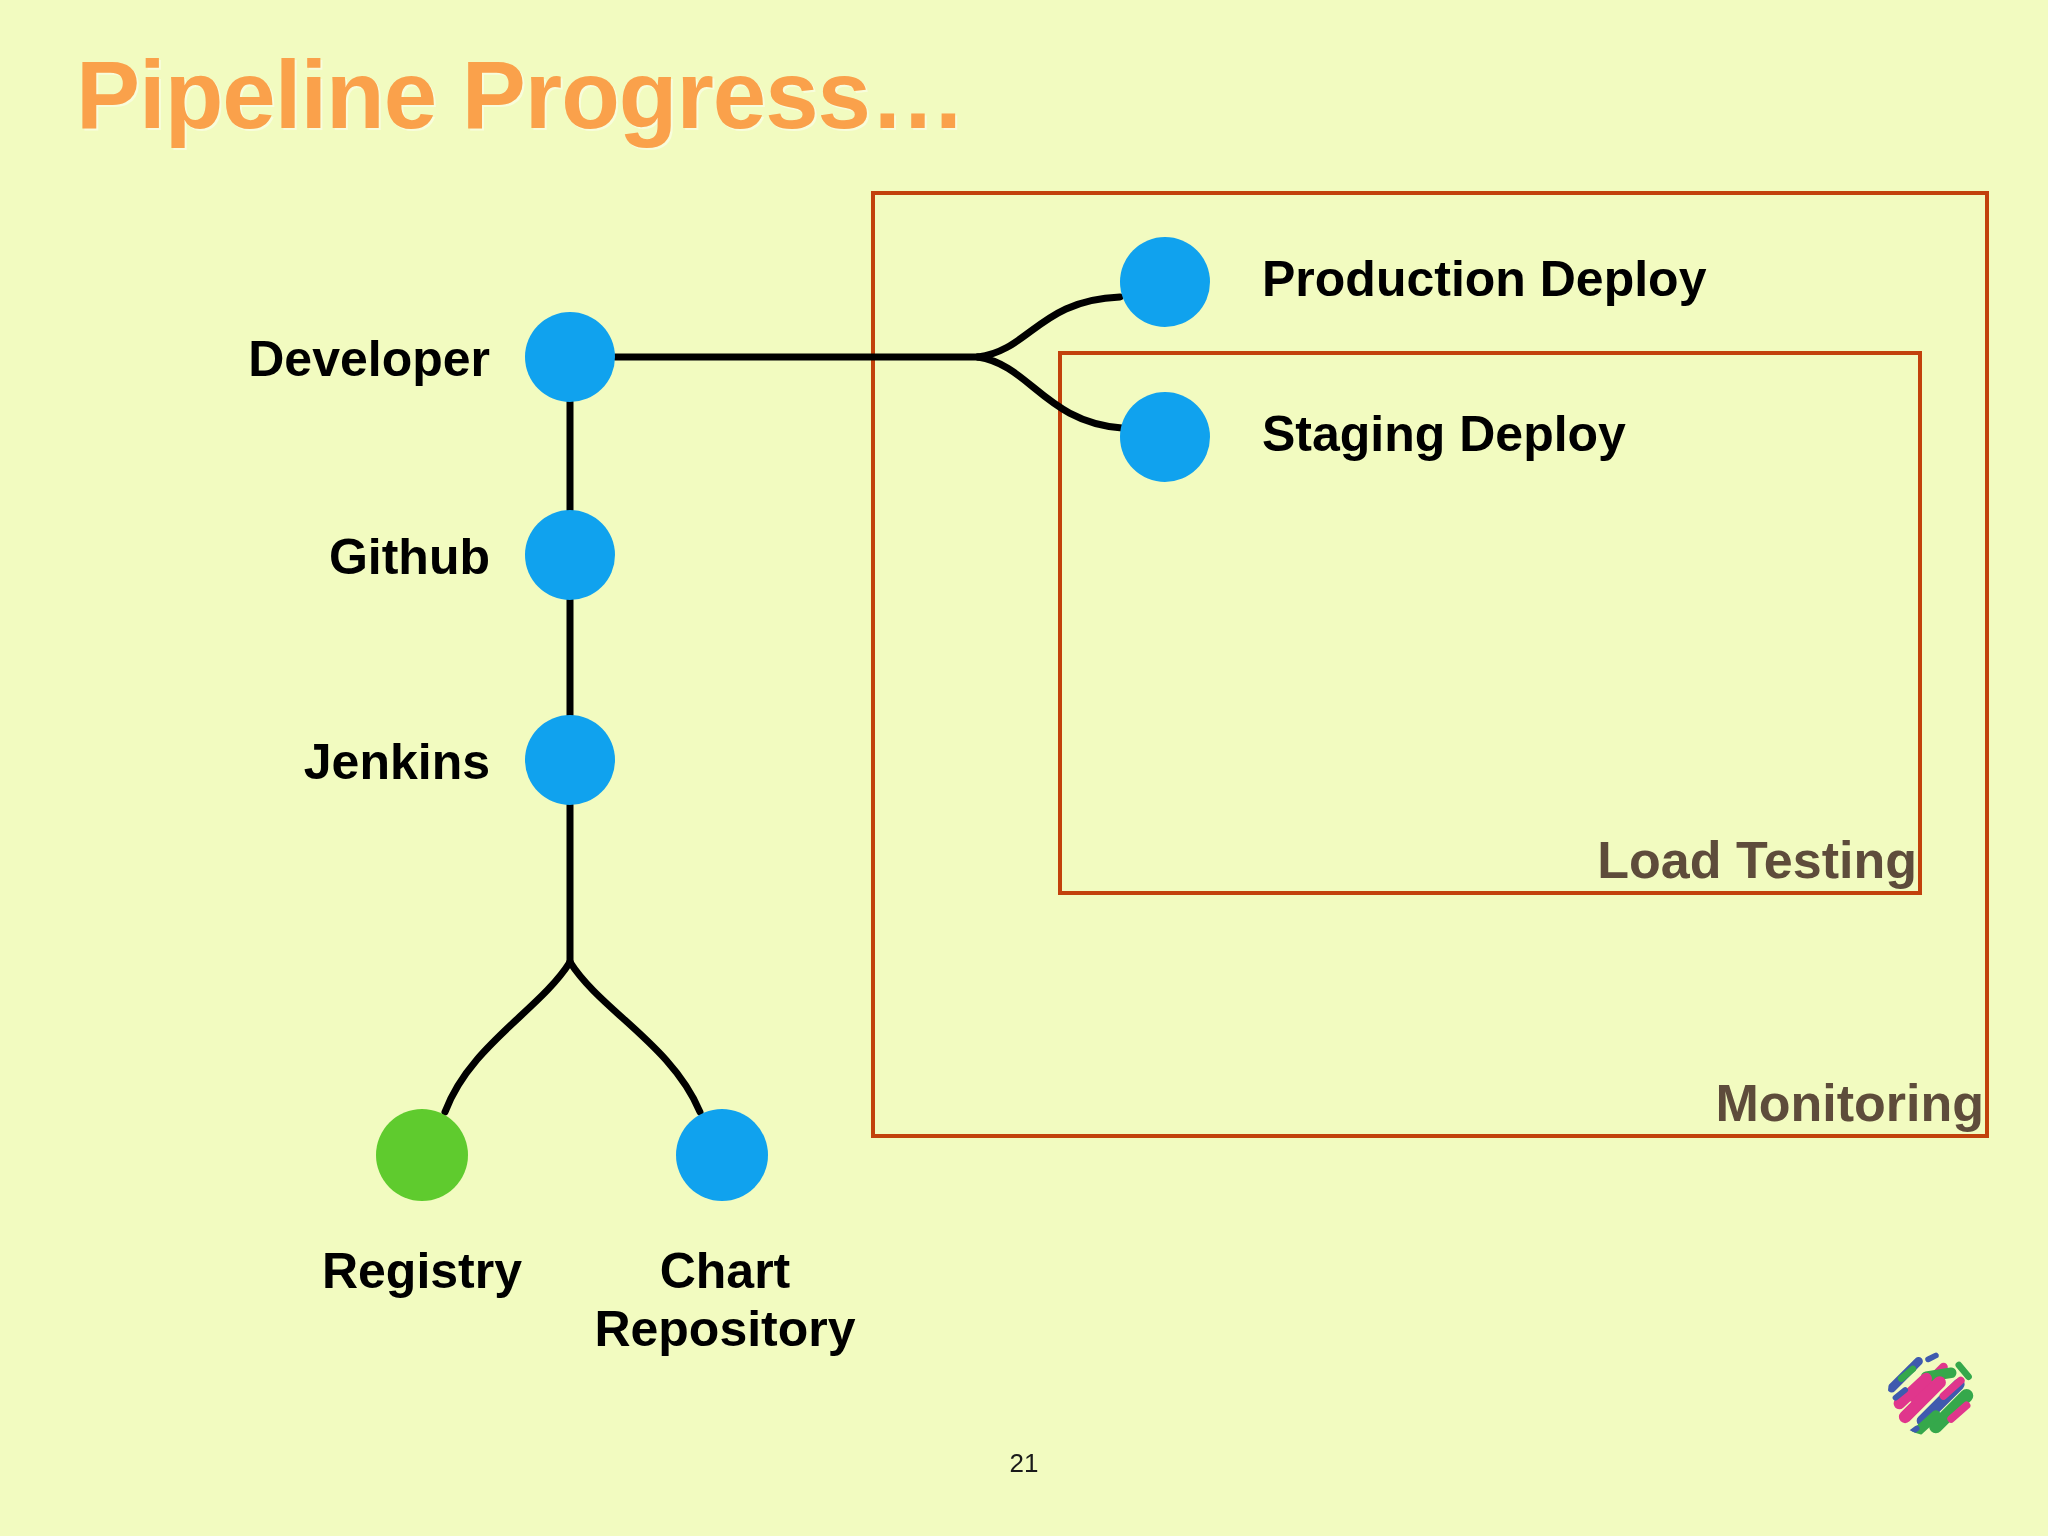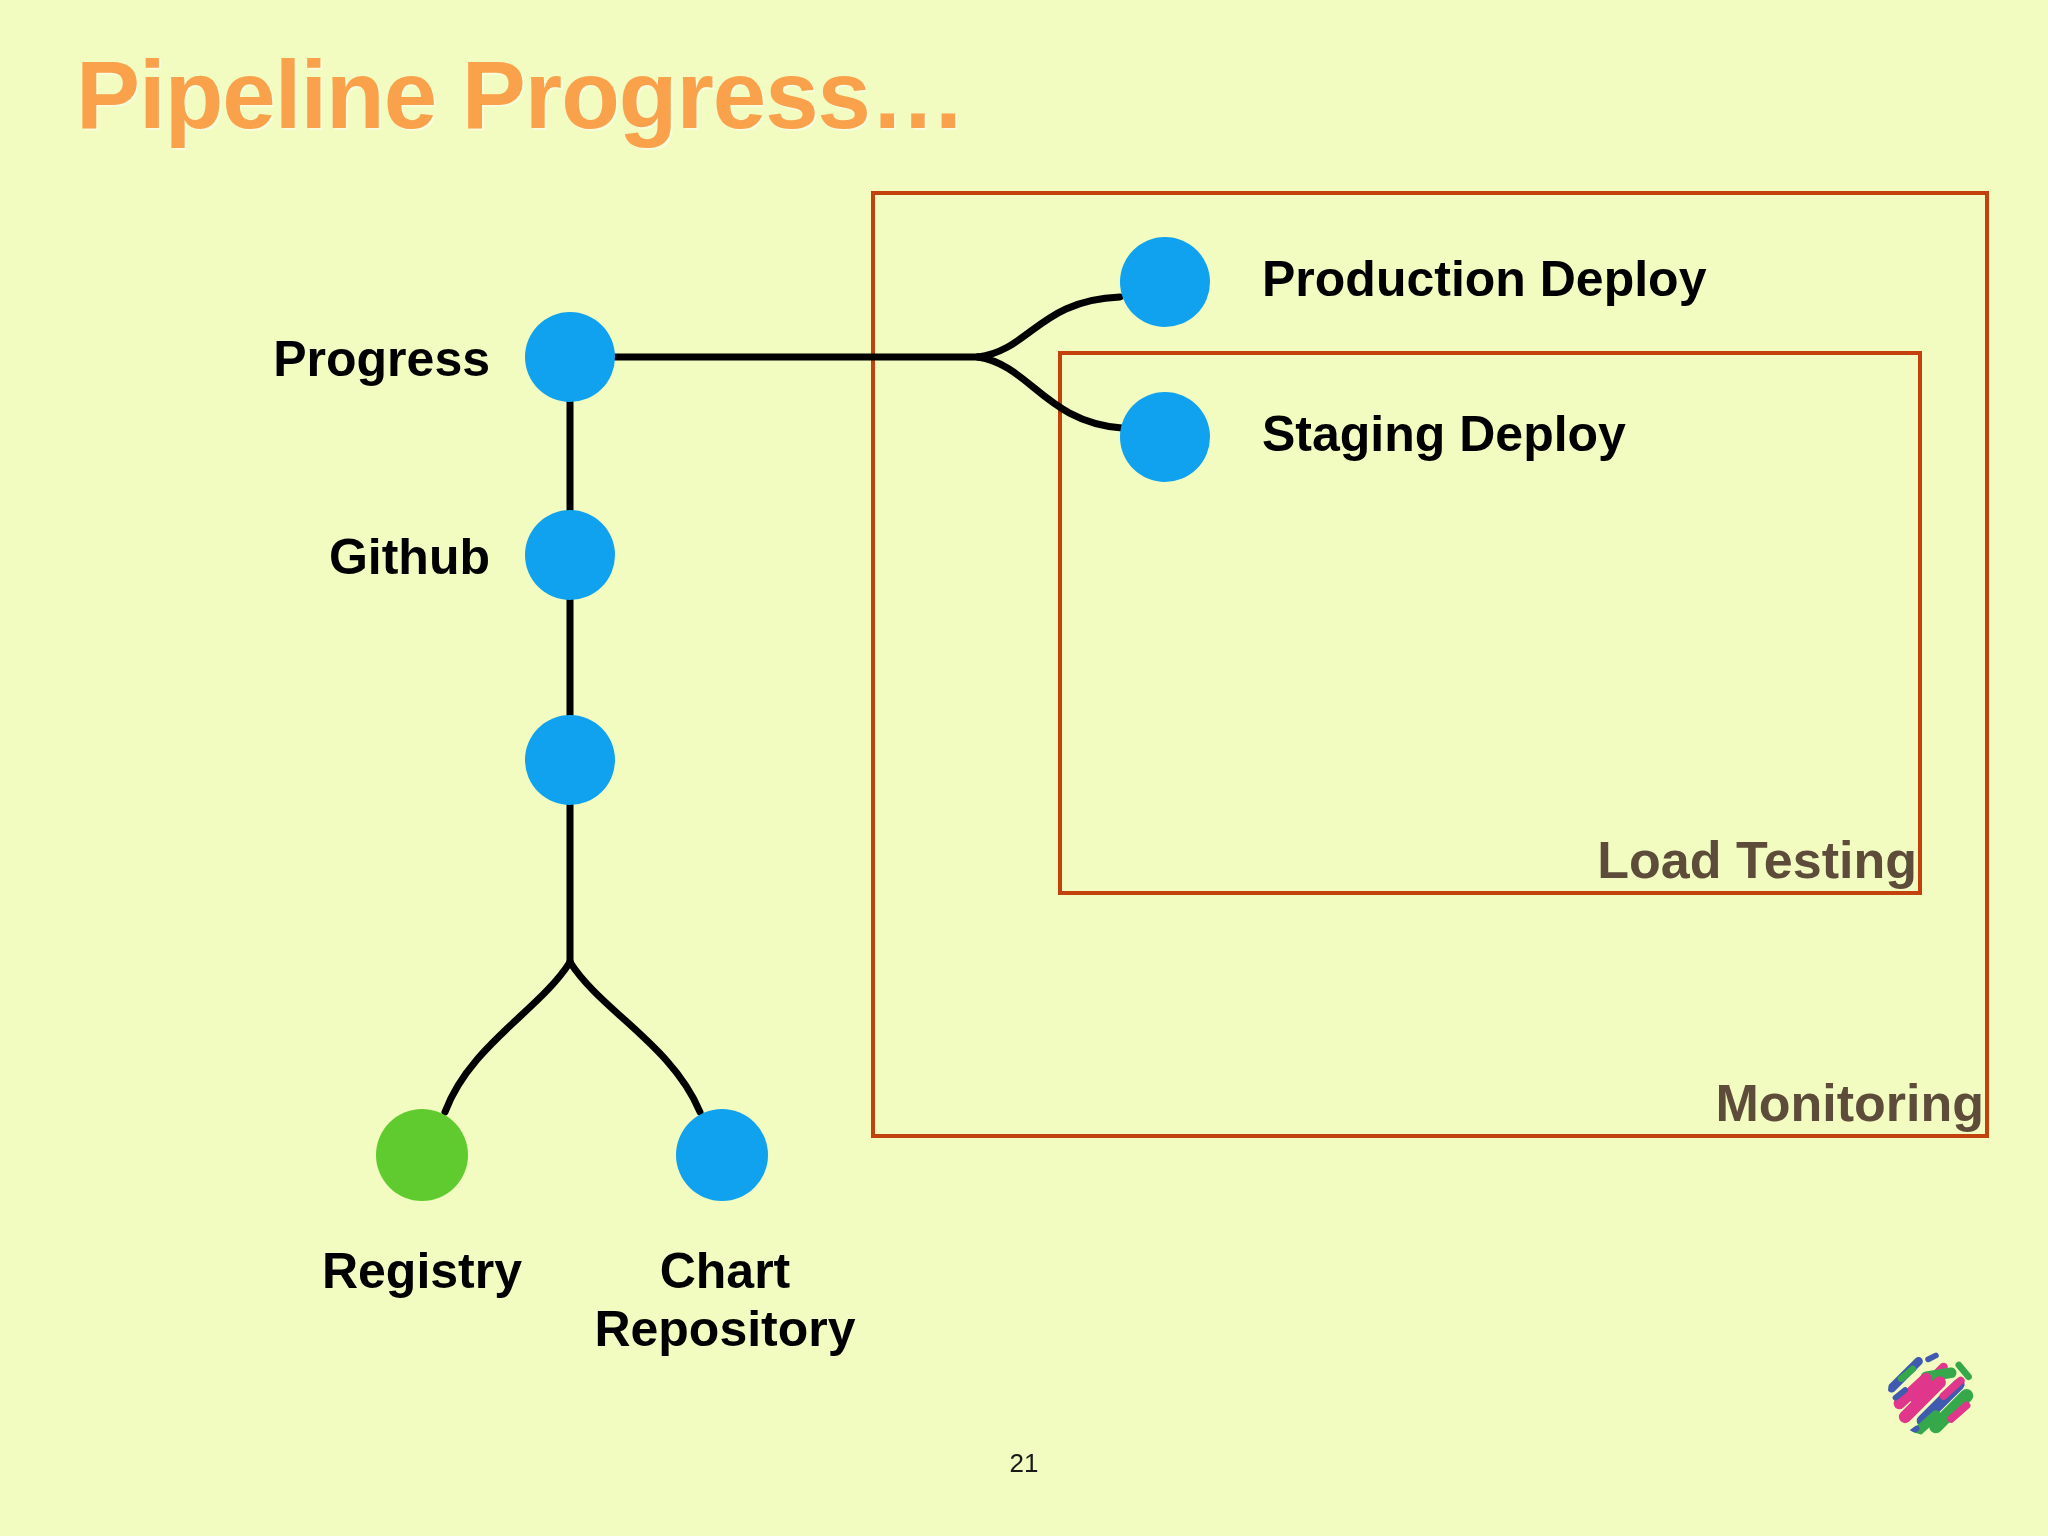--- a/index.html
+++ b/index.html
@@ -144,24 +144,25 @@
       <circle cx="570" cy="357" r="45" fill="#10A2EE"></circle>
       <circle cx="570" cy="555" r="45" fill="#10A2EE"></circle>
       <circle cx="570" cy="760" r="45" fill="#10A2EE"></circle>
       <circle cx="422" cy="1155" r="46" fill="#5FCB2E"></circle>
       <circle cx="722" cy="1155" r="46" fill="#10A2EE"></circle>
       <circle cx="1165" cy="282" r="45" fill="#10A2EE"></circle>
       <circle cx="1165" cy="437" r="45" fill="#10A2EE"></circle>
     </g>
   </svg>
 
-  <div class="node-label right-align" style="left: 60px; top: 330px; width: 430px;">Progress</div>
+  <div class="node-label right-align" style="left: 60px; top: 330px; width: 430px;">Developer</div>
 
   <div class="node-label right-align" style="left: 60px; top: 528px; width: 430px;">Github</div>
 
+  <div class="node-label right-align" style="left: 60px; top: 733px; width: 430px;">Jenkins</div>
 
   <div class="node-label center-align" style="left: 172px; top: 1242px; width: 500px;">
     <div>Registry</div>
   </div>
 
   <div class="node-label center-align" style="left: 560px; top: 1242px; width: 330px;">
     <div>Chart</div>
     <div>Repository</div>
   </div>
 

